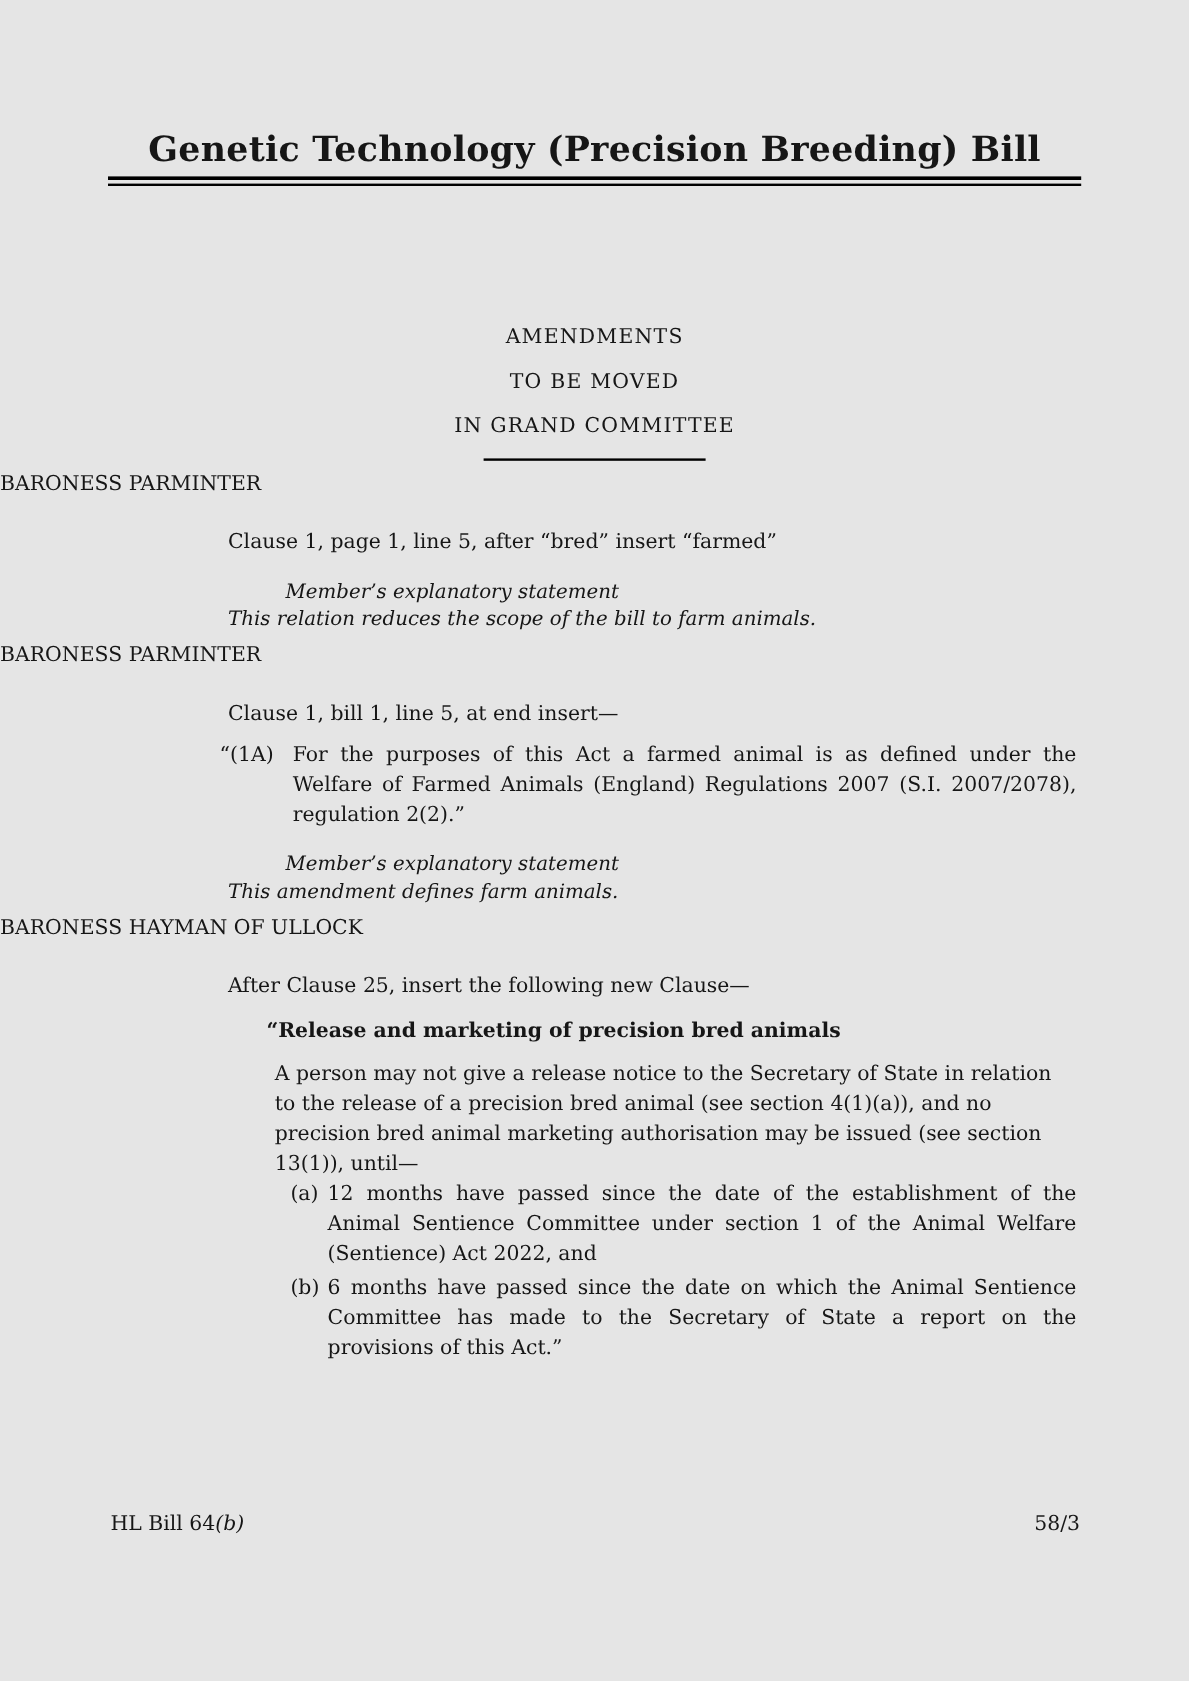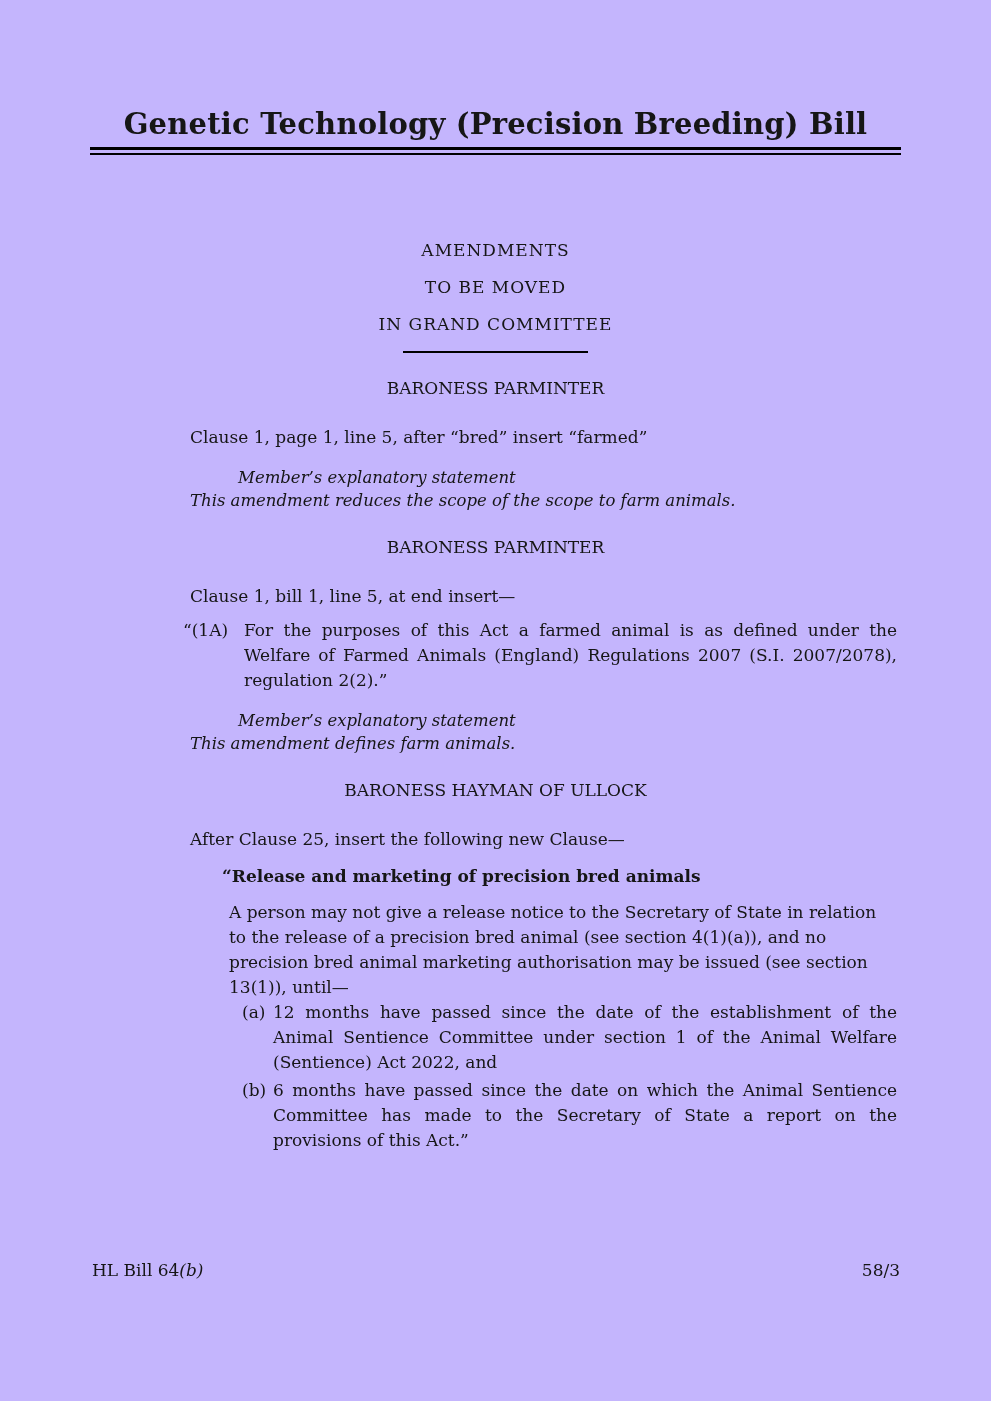--- a/index.html
+++ b/index.html
@@ -1,21 +1,21 @@
 <!DOCTYPE html>
 <html><head>
 <meta charset="utf-8">
 <style>
   html, body { margin: 0; padding: 0; background: #ffffff; }
   .page {
     position: relative;
     width: 991px;
     height: 1401px;
     margin: 0 auto;
-    background: #c4b5fd;
+    background: #e5e5e5;
     color: #161616;
     font-family: "DejaVu Serif", serif;
     font-size: 17px;
     overflow: hidden;
     box-sizing: border-box;
   }
   .doc-title {
     margin: 0;
     padding-top: 106px;
     text-align: center;
@@ -23,31 +23,31 @@
     line-height: 36px;
     font-weight: bold;
     letter-spacing: 0.2px;
   }
   .title-rule {
     margin: 5px 90px 0 90px;
     height: 3px;
     border-top: 3px solid #000;
     border-bottom: 2px solid #000;
   }
-  .preamble { margin-top: 85px; text-align: center; }
+  .preamble { margin-top: 116px; text-align: center; }
   .preamble-line { line-height: 20px; margin-bottom: 17px; letter-spacing: 1px; }
   .short-rule { width: 185px; margin: 9px auto 0 auto; border-top: 2px solid #000; }
   .clause-heading {
     margin: 24px 0 0 0;
     text-align: center;
     font-size: 17.5px;
     line-height: 20px;
     font-weight: bold;
   }
-  .sponsor { margin-top: 25px; text-align: center; line-height: 20px; }
+  .sponsor { margin-top: 9px; text-align: left; line-height: 20px; }
   .instruction { margin: 27px 91px 0 190px; line-height: 25px; }
   .explanatory { margin: 16px 91px 0 190px; font-size: 16.5px; font-style: italic; line-height: 23px; }
   .explanatory-heading { font-weight: normal; margin-left: 48px; }
   .subsection { display: flex; margin: 9px 94px 0 183px; line-height: 25px; gap: 15px; }
   .subsection-label { flex: 0 0 46px; }
   .subsection-text { flex: 1; text-align: justify; }
   .new-clause-title { margin: 13px 91px 0 222px; font-weight: bold; line-height: 22px; }
   .clause-body { margin: 13px 94px 0 229px; line-height: 25px; }
   .list-item { display: flex; margin: 0 94px 0 242px; line-height: 25px; }
   .list-item + .list-item { margin-top: 3px; }
@@ -80,21 +80,21 @@
     <div class="short-rule"></div>
   </div>
 
 
   <div class="sponsor">BARONESS PARMINTER</div>
 
   <p class="instruction">Clause 1, page 1, line 5, after “bred” insert “farmed”</p>
 
   <div class="explanatory">
     <div class="explanatory-heading">Member’s explanatory statement</div>
-    <div class="explanatory-text">This amendment reduces the scope of the scope to farm animals.</div>
+    <div class="explanatory-text">This relation reduces the scope of the bill to farm animals.</div>
   </div>
 
   <div class="sponsor">BARONESS PARMINTER</div>
 
   <p class="instruction">Clause 1, bill 1, line 5, at end insert—</p>
 
   <div class="subsection">
     <span class="subsection-label">“(1A)</span>
     <span class="subsection-text">For the purposes of this Act a farmed animal is as defined under the Welfare of Farmed Animals (England) Regulations 2007 (S.I. 2007/2078), regulation 2(2).”</span>
   </div>

